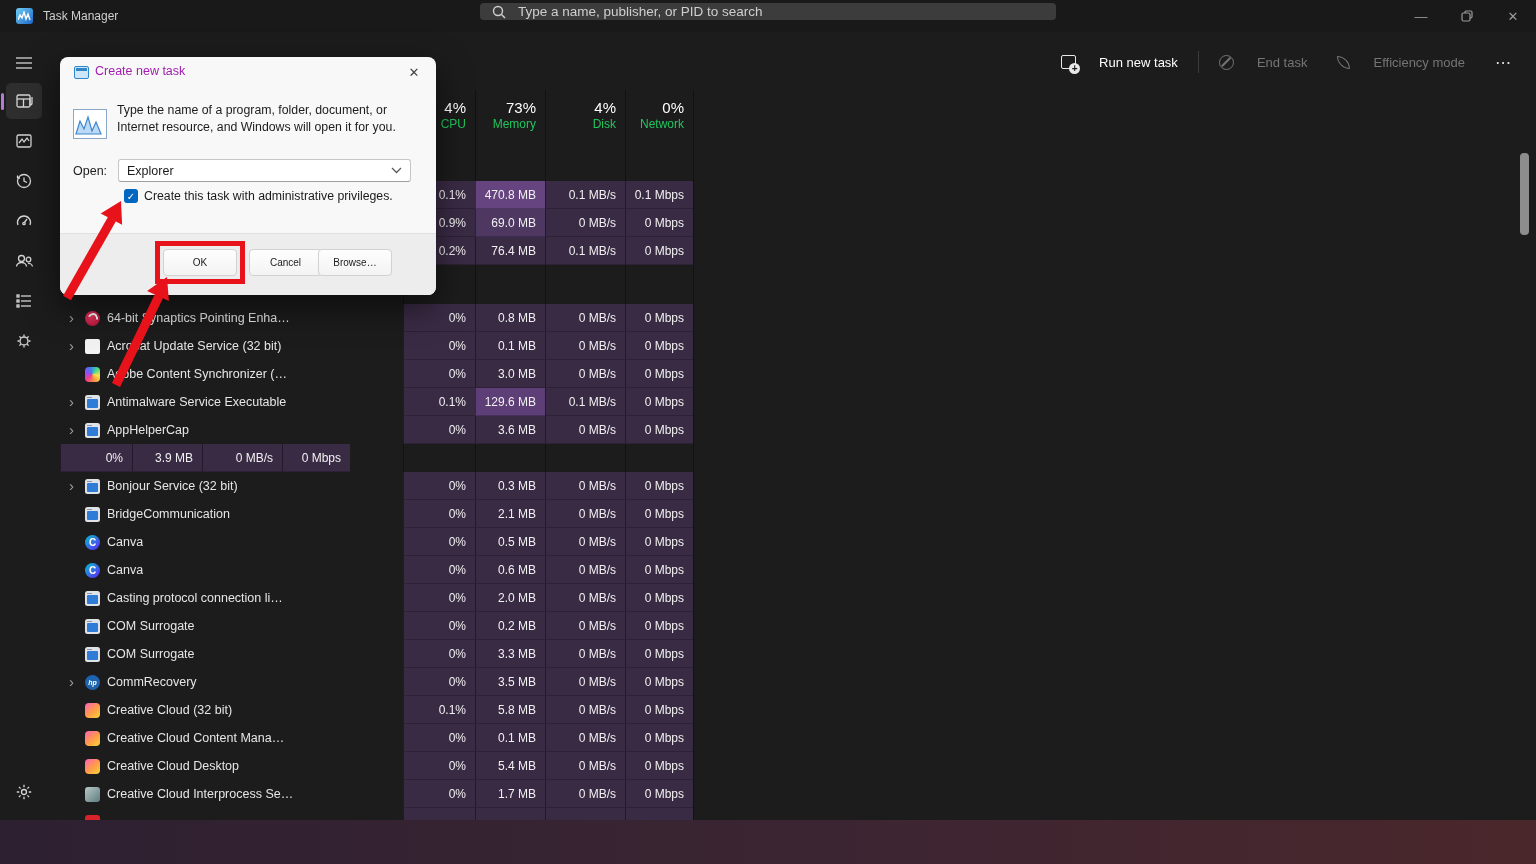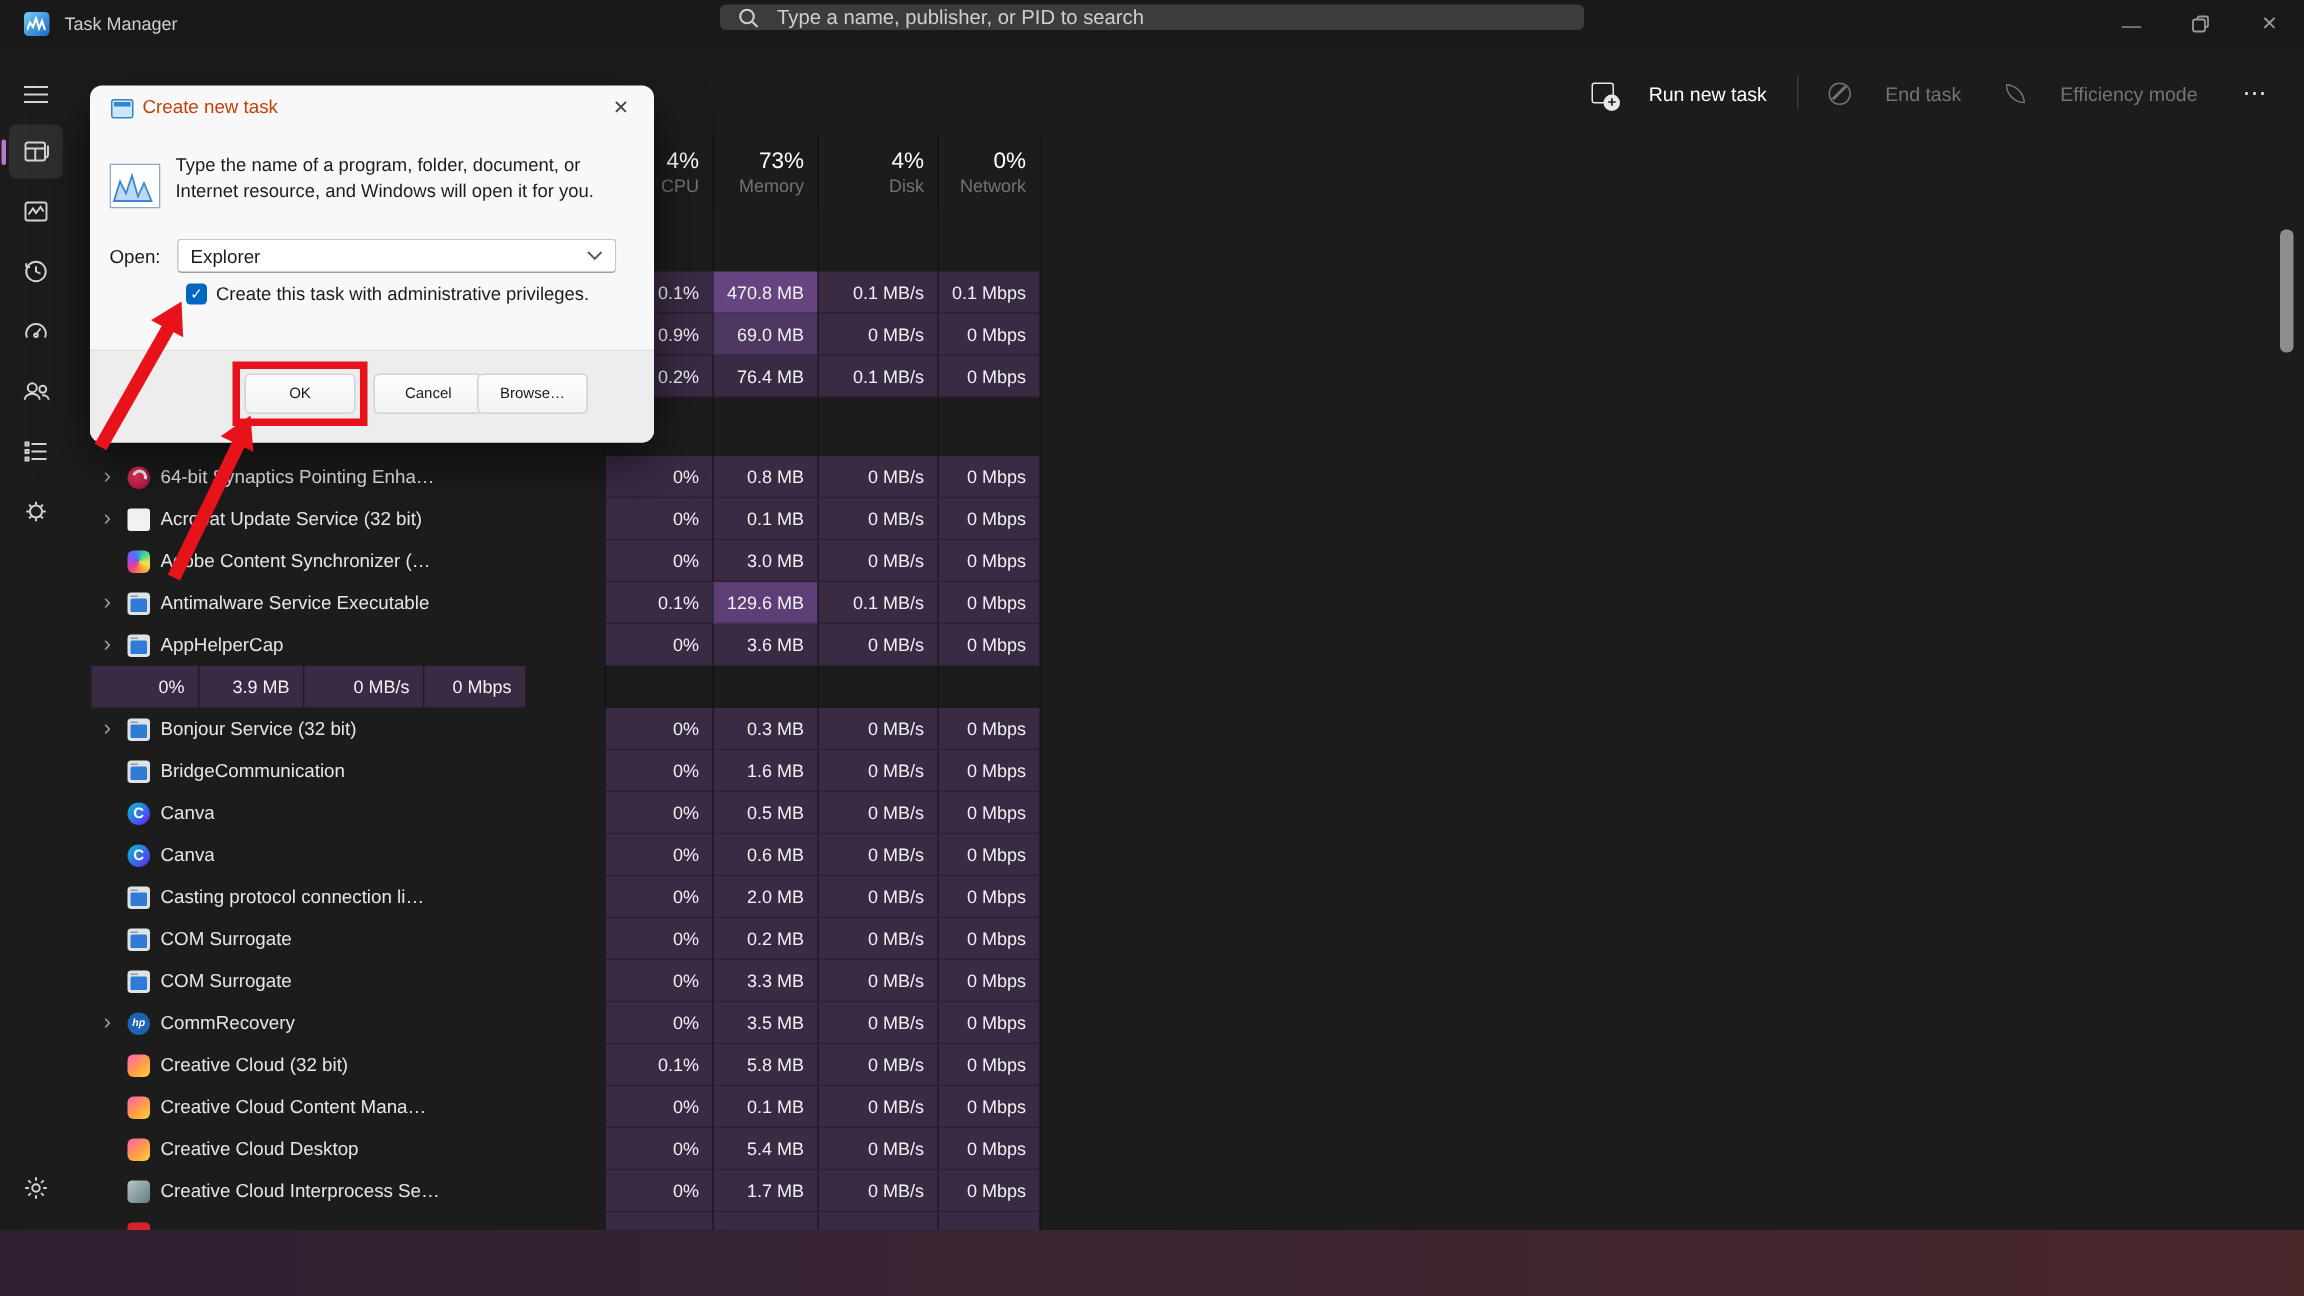--- a/index.html
+++ b/index.html
@@ -46,21 +46,21 @@
   
   .vsep{position:absolute;top:90px;height:730px;width:1px;background:#121212;}
   .tbl-header{position:absolute;left:60px;top:90px;width:633px;height:50px;display:flex;}
   .h-spacer{width:343px;}
   .h-col{display:flex;flex-direction:column;align-items:flex-end;justify-content:center;padding-right:9px;border-left:1px solid #121212;}
   .h-col:nth-child(2){width:72px;}
   .h-col:nth-child(3){width:70px;}
   .h-col:nth-child(4){width:80px;}
   .h-col:nth-child(5){width:68px;}
   .h-pct{font-size:15px;color:#ffffff;line-height:19px;}
-  .h-lbl{font-size:12px;color:#737373;line-height:15px;}
+  .h-lbl{font-size:12px;color:#22c55e;line-height:15px;}
 
   .rows{position:absolute;left:60px;width:633px;}
   #appRows{top:181px;}
   #procRows{top:304px;}
   .t-row{height:28px;display:flex;}
   .t-name{width:343px;display:flex;align-items:center;gap:7px;padding-left:5px;overflow:hidden;}
   .chev{width:13px;color:#9f9f9f;font-size:15px;line-height:28px;flex:none;text-align:center;}
   .t-label{font-size:12.5px;color:#e6e6e6;white-space:nowrap;overflow:hidden;text-overflow:ellipsis;}
   .t-cell{background:var(--purple);border-left:1px solid rgba(0,0,0,.4);border-bottom:1px solid rgba(0,0,0,.22);display:flex;align-items:center;justify-content:flex-end;padding-right:9px;font-size:12px;color:#f1f1f1;}
   .c-cpu{width:72px;}.c-mem{width:70px;}.c-disk{width:80px;}.c-net{width:68px;}
@@ -86,21 +86,21 @@
   .pic-ccg{background:linear-gradient(135deg,#b8c7c7,#5f7d80);border-radius:3px;}
   .pic-red{background:#d8232a;border-radius:3px;}
 
   .scroll-thumb{position:absolute;left:1520px;top:153px;width:9px;height:82px;background:#8d8d8d;border-radius:4px;}
 
   
   .dialog{position:absolute;left:60px;top:57px;width:376px;height:238px;background:#f8f8f8;border-radius:8px;box-shadow:0 12px 34px rgba(0,0,0,.55);z-index:10;color:#1b1b1b;}
   .dlg-footer{position:absolute;left:0;right:0;top:176px;bottom:0;background:#ededed;border-top:1px solid #e0e0e0;border-radius:0 0 8px 8px;}
   .dlg-title-ico{position:absolute;left:14px;top:9px;width:15px;height:13px;background:#cde6f9;border:1.5px solid #2f86c9;border-radius:2px;}
   .dlg-title-ico::after{content:"";position:absolute;left:1px;right:1px;top:1px;height:3px;background:#2f86c9;}
-  .dlg-title{position:absolute;left:35px;top:7px;font-size:12.5px;color:#c2410c;}
+  .dlg-title{position:absolute;left:35px;top:7px;font-size:12.5px;color:#a21caf;}
   .dlg-close{position:absolute;right:10px;top:4px;width:24px;height:22px;display:flex;align-items:center;justify-content:center;font-size:13px;color:#444;}
   .dlg-bigico{position:absolute;left:13px;top:52px;}
   .dlg-desc{position:absolute;left:57px;top:45px;font-size:12.3px;line-height:16.5px;color:#1c1c1c;}
   .dlg-open-lbl{position:absolute;left:13px;top:107px;font-size:12.5px;}
   .dlg-select{position:absolute;left:58px;top:102px;width:293px;height:23px;background:#fff;border:1px solid #c6c6c6;border-bottom-color:#9f9f9f;border-radius:3px;display:flex;align-items:center;padding:0 8px;font-size:12.5px;}
   .dlg-select .sel-chev{margin-left:auto;}
   .dlg-check{position:absolute;left:64px;top:132px;width:14px;height:14px;background:#0067c0;border-radius:3px;display:flex;align-items:center;justify-content:center;color:#fff;font-size:10px;}
   .dlg-check-lbl{position:absolute;left:84px;top:132px;font-size:12.3px;}
   .dlg-btn{position:absolute;top:192px;width:74px;height:27px;background:linear-gradient(#fefefe,#f3f3f3);border:1px solid #d2d2d2;border-radius:4px;display:flex;align-items:center;justify-content:center;font-size:10px;color:#1a1a1a;}
   .btn-ok{left:103px;}
@@ -364,21 +364,21 @@
         <div class="t-cell c-disk">0 MB/s</div>
         <div class="t-cell c-net">0 Mbps</div>
       </div>
       <div class="t-row">
         <div class="t-name">
           <span class="chev"></span>
           <span class="pic pic-window"></span>
           <span class="t-label">BridgeCommunication</span>
         </div>
         <div class="t-cell c-cpu">0%</div>
-        <div class="t-cell c-mem">1.6 MB</div>
+        <div class="t-cell c-mem">2.1 MB</div>
         <div class="t-cell c-disk">0 MB/s</div>
         <div class="t-cell c-net">0 Mbps</div>
       </div>
       <div class="t-row">
         <div class="t-name">
           <span class="chev"></span>
           <span class="pic pic-canva"></span>
           <span class="t-label">Canva</span>
         </div>
         <div class="t-cell c-cpu">0%</div>

